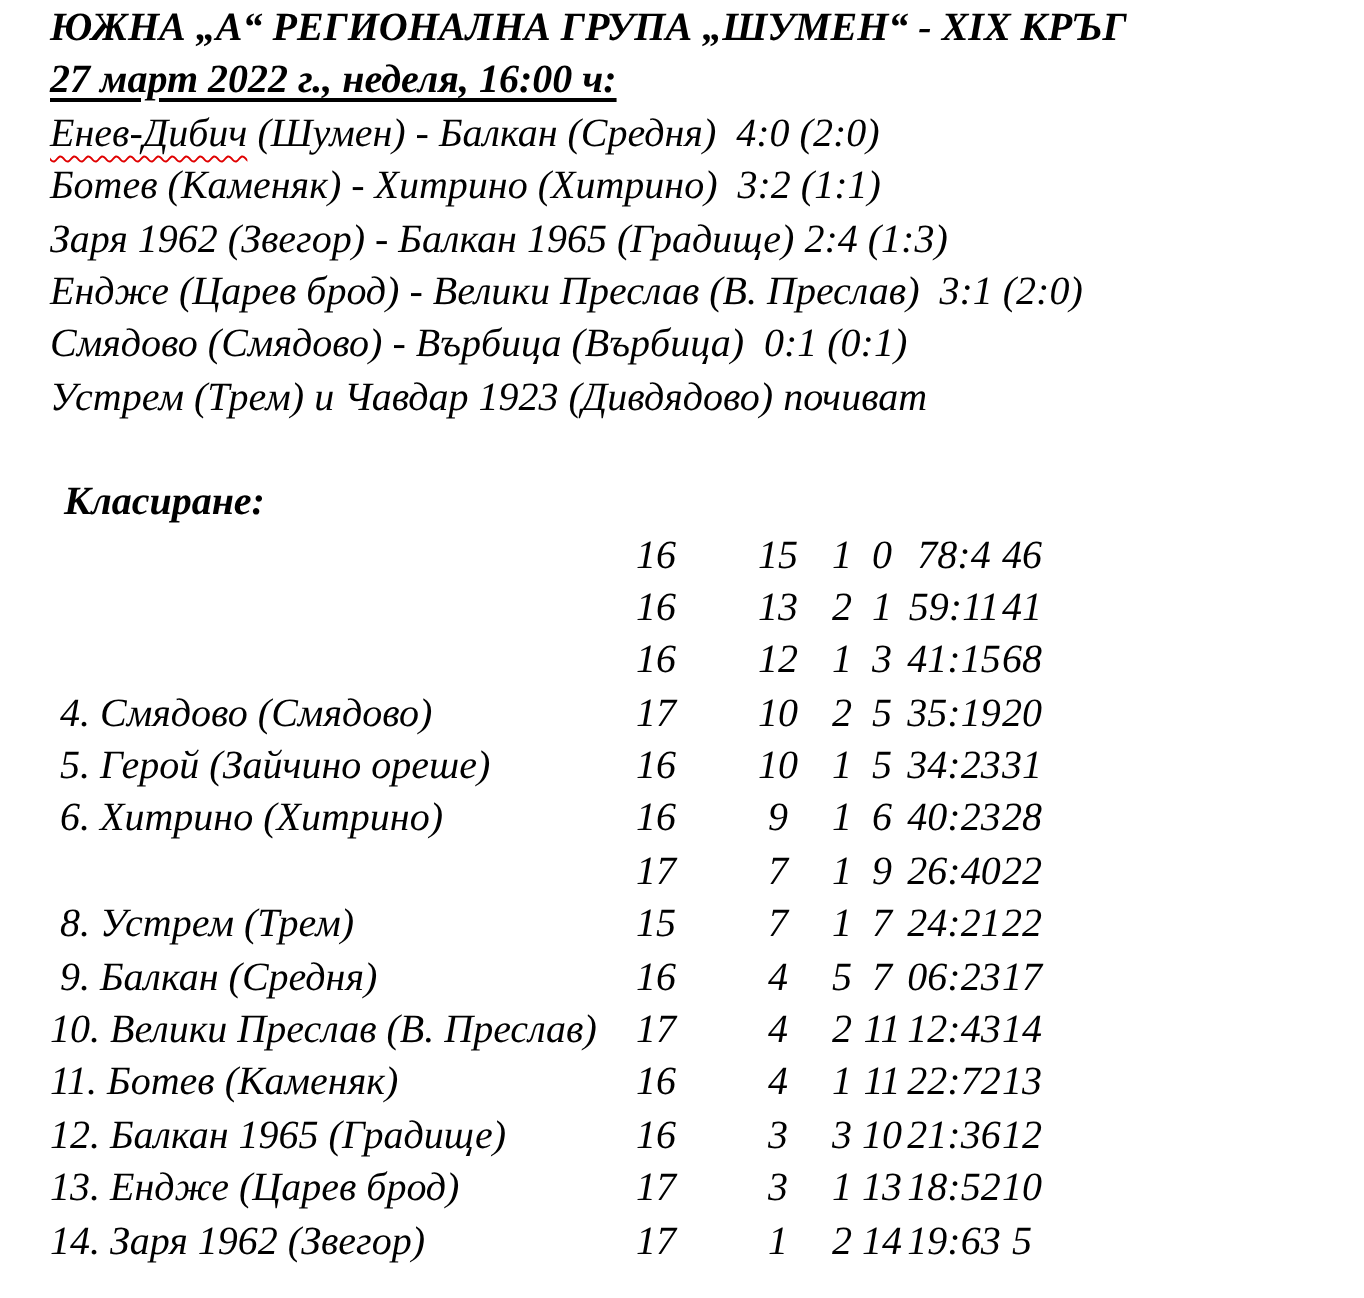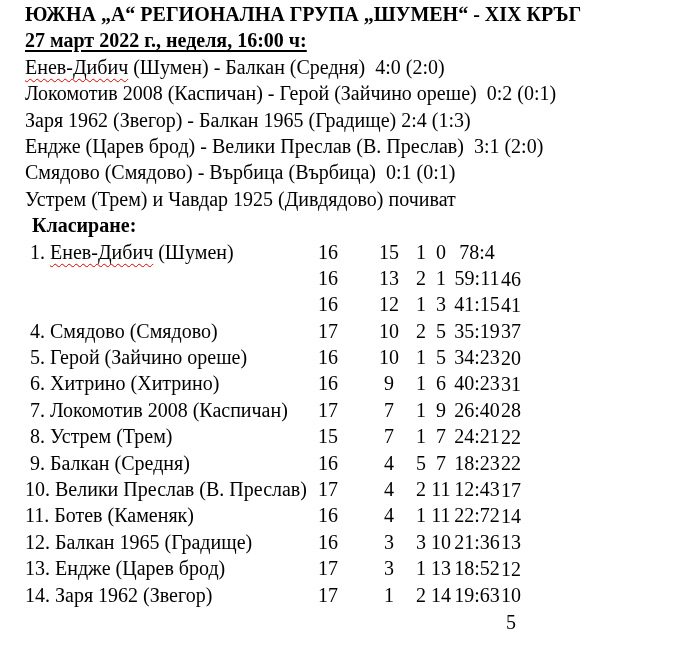--- a/index.html
+++ b/index.html
@@ -12,38 +12,40 @@
     height: 649px;
     overflow: hidden;
     font-family: "Liberation Serif", "DejaVu Serif", serif;
     color: #000000;
     font-size: 20px;
   }
   .page {
     position: relative;
     padding: 1px 0 0 25px;
     width: 657px;
+    font-style: italic;
   }
   .line {
     height: 26.4px;
     line-height: 26.4px;
     white-space: pre;
   }
   .title {
     font-weight: bold;
   }
   .date {
     font-weight: bold;
     text-decoration: underline;
     text-decoration-thickness: 1.5px;
     text-underline-offset: 3px;
   }
   .heading {
     font-weight: bold;
     padding-left: 7px;
+    margin-top: 26px;
   }
   .sq {
     text-decoration-line: underline;
     text-decoration-style: wavy;
     text-decoration-color: var(--sq-color, #e00000);
     text-decoration-thickness: 1px;
     text-underline-offset: 4px;
     text-decoration-skip-ink: none;
   }
   .srow {
@@ -61,51 +63,50 @@
     position: absolute;
     top: 0;
     width: 50px;
     text-align: center;
   }
   .srow .c-p  { left: 278px; }
   .srow .c-w  { left: 339px; }
   .srow .c-d  { left: 371px; }
   .srow .c-l  { left: 391px; }
   .srow .c-g  { left: 412px; width: 80px; text-align: center; }
-  .srow .c-pt { left: 461px; margin-top: 27px; }
+  .srow .c-pt { left: 461px; }
 </style>
 </head>
 <body style="--sq-color: #e00000;">
 
 <div class="page">
 
   <div class="line title">ЮЖНА „А“ РЕГИОНАЛНА ГРУПА „ШУМЕН“ - XIX КРЪГ</div>
 
   <div class="line"><span class="date">27 март 2022 г., неделя, 16:00 ч:</span></div>
 
   <div>
   <div class="line"><span></span><span class="sq">Енев-Дибич</span><span> (Шумен) - Балкан (Средня)  4:0 (2:0)</span></div>
 
-
-  <div class="line"><span>Локомотив 2008 (Каспичан) - Герой (Зайчино ореше)  0:2 (0:1)</span><span class="sq"></span><span></span></div>
+  <div class="line"><span>Ботев (Каменяк) - Хитрино (Хитрино)  3:2 (1:1)</span><span class="sq"></span><span></span></div>
+
 
   <div class="line"><span>Заря 1962 (Звегор) - Балкан 1965 (Градище) 2:4 (1:3)</span><span class="sq"></span><span></span></div>
 
   <div class="line"><span>Ендже (Царев брод) - Велики Преслав (В. Преслав)  3:1 (2:0)</span><span class="sq"></span><span></span></div>
 
   <div class="line"><span>Смядово (Смядово) - Върбица (Върбица)  0:1 (0:1)</span><span class="sq"></span><span></span></div>
 </div>
 
-  <div class="line">Устрем (Трем) и Чавдар 1925 (Дивдядово) почиват</div>
+  <div class="line">Устрем (Трем) и Чавдар 1923 (Дивдядово) почиват</div>
 
   <div class="line heading">Класиране:</div>
 
   <div>
   <div class="srow">
-    <span class="nameblock"><span> 1. </span><span class="sq">Енев-Дибич</span><span> (Шумен)</span></span>
     <span class="col c-p">16</span>
     <span class="col c-w">15</span>
     <span class="col c-d">1</span>
     <span class="col c-l">0</span>
     <span class="col c-g">78:4</span>
     <span class="col c-pt">46</span>
   </div>
 
   <div class="srow">
     <span class="col c-p">16</span>
@@ -115,21 +116,21 @@
     <span class="col c-g">59:11</span>
     <span class="col c-pt">41</span>
   </div>
 
   <div class="srow">
     <span class="col c-p">16</span>
     <span class="col c-w">12</span>
     <span class="col c-d">1</span>
     <span class="col c-l">3</span>
     <span class="col c-g">41:15</span>
-    <span class="col c-pt">37</span>
+    <span class="col c-pt">68</span>
   </div>
 
   <div class="srow">
     <span class="nameblock"><span> 4. Смядово (Смядово)</span><span class="sq"></span><span></span></span>
     <span class="col c-p">17</span>
     <span class="col c-w">10</span>
     <span class="col c-d">2</span>
     <span class="col c-l">5</span>
     <span class="col c-g">35:19</span>
     <span class="col c-pt">20</span>
@@ -149,21 +150,20 @@
     <span class="nameblock"><span> 6. Хитрино (Хитрино)</span><span class="sq"></span><span></span></span>
     <span class="col c-p">16</span>
     <span class="col c-w">9</span>
     <span class="col c-d">1</span>
     <span class="col c-l">6</span>
     <span class="col c-g">40:23</span>
     <span class="col c-pt">28</span>
   </div>
 
   <div class="srow">
-    <span class="nameblock"><span> 7. Локомотив 2008 (Каспичан)</span><span class="sq"></span><span></span></span>
     <span class="col c-p">17</span>
     <span class="col c-w">7</span>
     <span class="col c-d">1</span>
     <span class="col c-l">9</span>
     <span class="col c-g">26:40</span>
     <span class="col c-pt">22</span>
   </div>
 
   <div class="srow">
     <span class="nameblock"><span> 8. Устрем (Трем)</span><span class="sq"></span><span></span></span>
@@ -174,21 +174,21 @@
     <span class="col c-g">24:21</span>
     <span class="col c-pt">22</span>
   </div>
 
   <div class="srow">
     <span class="nameblock"><span> 9. Балкан (Средня)</span><span class="sq"></span><span></span></span>
     <span class="col c-p">16</span>
     <span class="col c-w">4</span>
     <span class="col c-d">5</span>
     <span class="col c-l">7</span>
-    <span class="col c-g">18:23</span>
+    <span class="col c-g">06:23</span>
     <span class="col c-pt">17</span>
   </div>
 
   <div class="srow">
     <span class="nameblock"><span>10. Велики Преслав (В. Преслав)</span><span class="sq"></span><span></span></span>
     <span class="col c-p">17</span>
     <span class="col c-w">4</span>
     <span class="col c-d">2</span>
     <span class="col c-l">11</span>
     <span class="col c-g">12:43</span>

